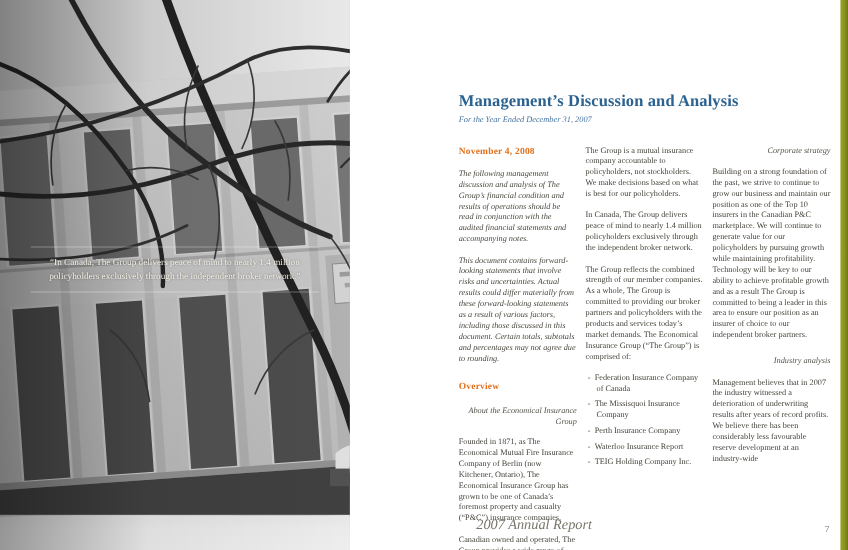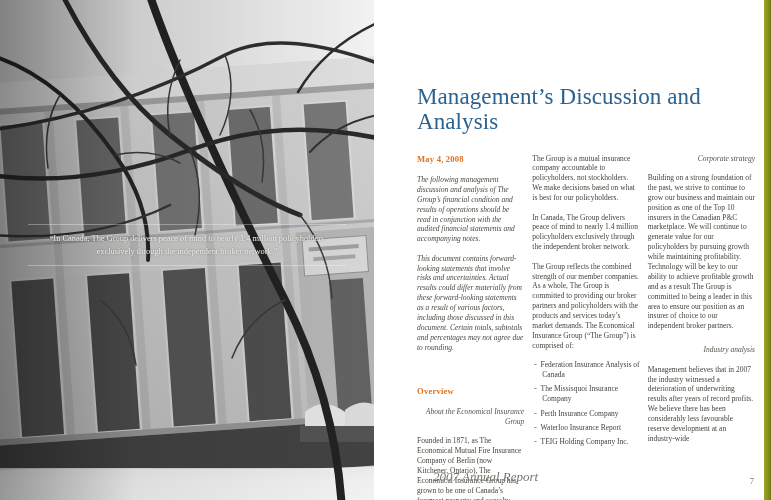--- a/index.html
+++ b/index.html
@@ -1,41 +1,41 @@
 <!DOCTYPE html>
 <html><head>
 <meta charset="utf-8">
 <style>
   html,body{margin:0;padding:0;background:#ffffff;}
   #spread{
     position:relative;width:771px;height:500px;overflow:hidden;background:#ffffff;
     font-family:"Liberation Serif","DejaVu Serif",serif;
   }
   
-  #photo{position:absolute;left:0;top:0;width:374px;height:500px;overflow:hidden;background:#c4c4c4;}
+  #photo{position:absolute;left:0;top:0;width:318px;height:500px;overflow:hidden;background:#c4c4c4;}
   #photo svg{display:block;}
   .photo-quote{
     position:absolute;left:28px;right:28px;top:224px;z-index:5;
     text-align:center;color:#f3efe4;font-size:8.4px;line-height:1.55;
     padding:7px 4px;border-top:1px solid rgba(255,255,255,.32);
     border-bottom:1px solid rgba(255,255,255,.32);
     text-shadow:0 0 2px rgba(0,0,0,.45);
   }
   
   #page{position:absolute;left:386px;top:0;width:385px;height:500px;background:#ffffff;}
   .page-inner{padding:84px 16px 0 31px;}
   h1.doc-title{
-    margin:0;font-size:23px;font-weight:400;color:#2b6290;letter-spacing:.1px;line-height:1.1;
+    margin:0;font-size:15px;font-weight:700;color:#2b6290;letter-spacing:.1px;line-height:1.1;
   }
   .doc-subtitle{font-style:italic;font-size:7.6px;color:#44719e;margin-top:3px;}
   .cols{display:flex;gap:8px;margin-top:19px;color:#45433b;}
   .col{width:110px;font-size:7.5px;line-height:1.32;}
   .col p{margin:0 0 9.5px 0;}
   .orange-head{font-size:8.6px;font-weight:bold;color:#e2711c;margin:0 0 10px 0;letter-spacing:.2px;}
-  .orange-head.second{margin-top:33px;}
+  .orange-head.second{margin-top:16px;}
   .note{font-style:italic;color:#4a483f;}
   .subhead{font-style:italic;color:#55534a;margin:0 0 10px 0;text-align:right;}
   ul.members{margin:0 0 0 2px;padding:0;list-style:none;}
   ul.members li{padding-left:8px;text-indent:-8px;margin:0 0 4.5px 0;}
   ul.members li::before{content:"-\00a0\00a0";}
   .footer-left{
     position:absolute;left:31px;bottom:15px;font-style:italic;font-size:13px;color:#77756a;margin-left:16px;
   }
   .page-num{position:absolute;right:17px;bottom:14px;font-size:8.5px;color:#77756a;}
   
@@ -148,39 +148,40 @@
       <rect x="0" y="0" width="386" height="500" fill="#ffffff" opacity="0.05"></rect>
       <rect x="0" y="0" width="386" height="500" fill="url(#vigGrad)"></rect>
     </svg>
 
     <div class="photo-quote">“In Canada, The Group delivers peace of mind to nearly 1.4 million policyholders exclusively through the independent broker network.”</div>
   </div>
 
   <div id="page">
     <div class="page-inner">
       <h1 class="doc-title">Management’s Discussion and Analysis</h1>
+      <div class="doc-subtitle">For the Year Ended December 31, 2007</div>
 
       <div class="cols">
 
         <div class="col">
-          <h3 class="orange-head">May 4, 2008</h3>
+          <h3 class="orange-head">November 4, 2008</h3>
           <p class="note">The following management discussion and analysis of The Group’s financial condition and results of operations should be read in conjunction with the audited financial statements and accompanying notes.</p>
           <p class="note">This document contains forward-looking statements that involve risks and uncertainties. Actual results could differ materially from these forward-looking statements as a result of various factors, including those discussed in this document. Certain totals, subtotals and percentages may not agree due to rounding.</p>
           <h3 class="orange-head second">Overview</h3>
           <p class="subhead">About the Economical Insurance Group</p>
           <p>Founded in 1871, as The Economical Mutual Fire Insurance Company of Berlin (now Kitchener, Ontario), The Economical Insurance Group has grown to be one of Canada’s foremost property and casualty (“P&amp;C”) insurance companies.</p>
           <p>Canadian owned and operated, The Group provides a wide range of personal and commercial insurance products throughout North America.</p>
         </div>
 
         <div class="col">
           <p>The Group is a mutual insurance company accountable to policyholders, not stockholders. We make decisions based on what is best for our policyholders.</p>
           <p>In Canada, The Group delivers peace of mind to nearly 1.4 million policyholders exclusively through the independent broker network.</p>
           <p>The Group reflects the combined strength of our member companies. As a whole, The Group is committed to providing our broker partners and policyholders with the products and services today’s market demands. The Economical Insurance Group (“The Group”) is comprised of:</p>
           <ul class="members">
-              <li>Federation Insurance Analysis of Canada</li>
+              <li>Federation Insurance Company of Canada</li>
               <li>The Missisquoi Insurance Company</li>
               <li>Perth Insurance Company</li>
               <li>Waterloo Insurance Report</li>
               <li>TEIG Holding Company Inc.</li>
             </ul>
         </div>
 
         <div class="col">
           <p class="subhead">Corporate strategy</p>
           <p>Building on a strong foundation of the past, we strive to continue to grow our business and maintain our position as one of the Top 10 insurers in the Canadian P&amp;C marketplace. We will continue to generate value for our policyholders by pursuing growth while maintaining profitability. Technology will be key to our ability to achieve profitable growth and as a result The Group is committed to being a leader in this area to ensure our position as an insurer of choice to our independent broker partners.</p>

